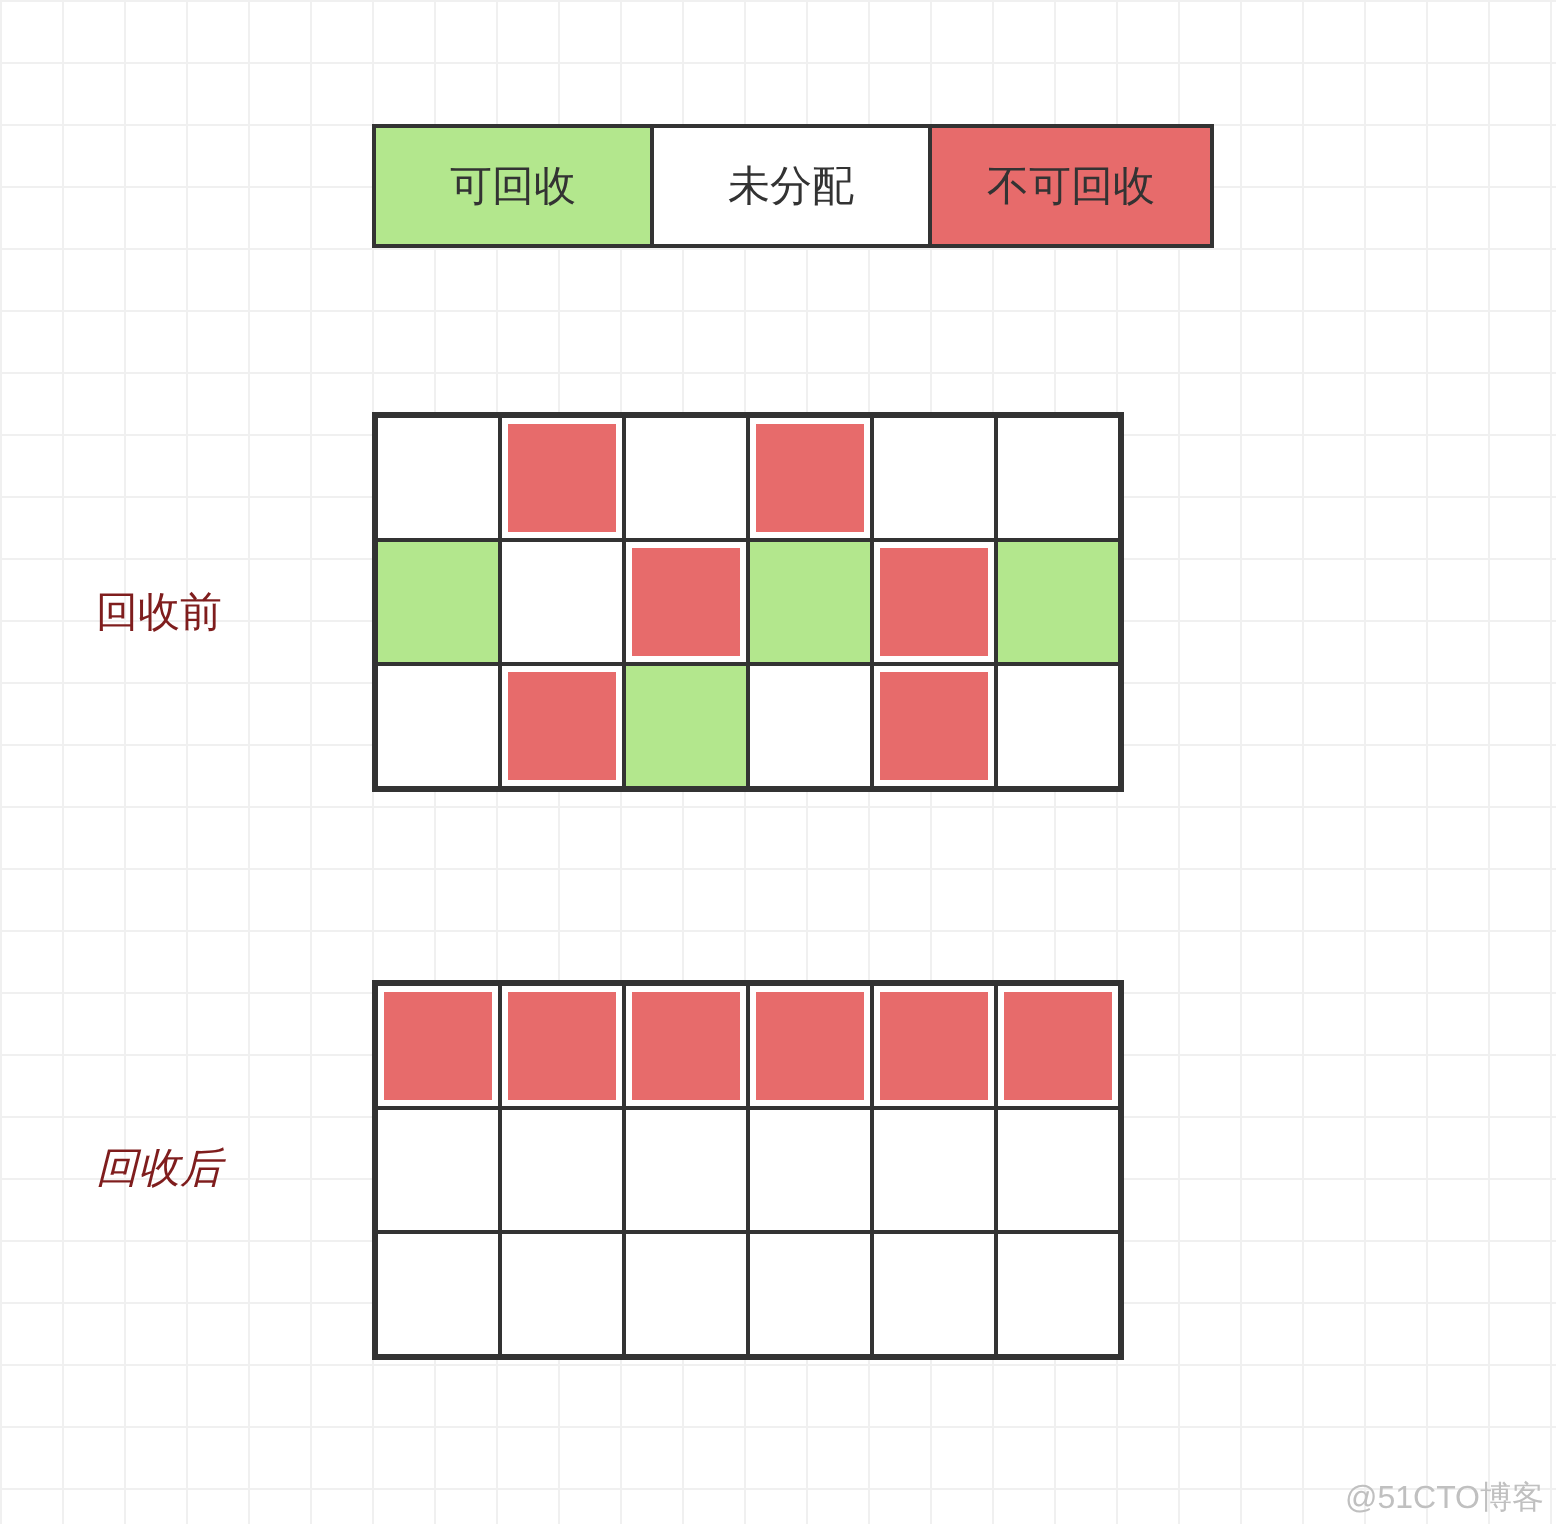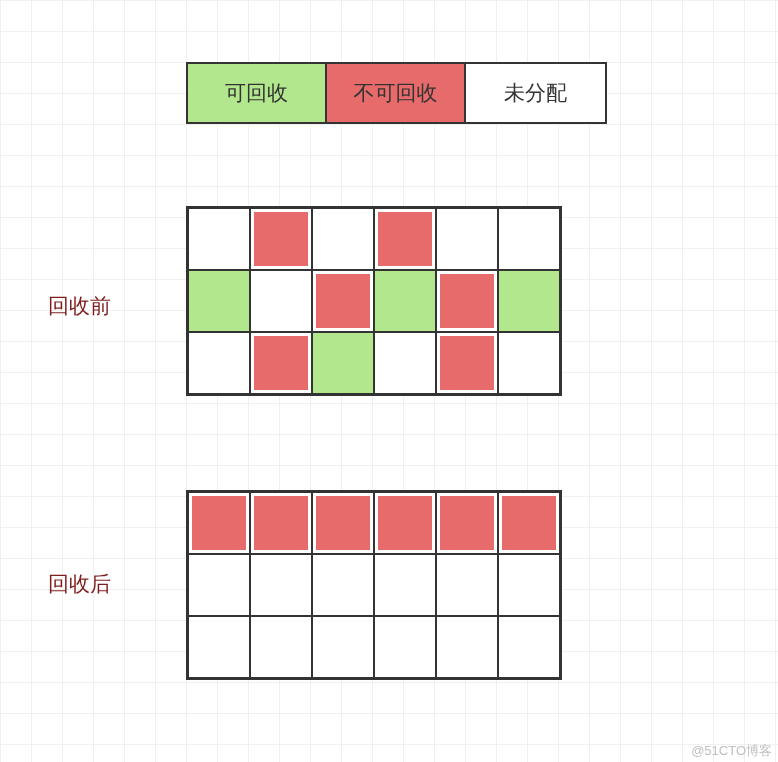--- a/index.html
+++ b/index.html
@@ -36,21 +36,21 @@
     }
     .legend-item:last-child { border-right: none; }
 
     .section-label {
       position: absolute;
       font-size: 21px;
       color: #7f1d1d;
       left: 48px;
     }
     .label-before { top: 292px; }
-    .label-after  { top: 570px; }
+    .label-after  { top: 570px; font-style: italic; }
 
     .grid {
       position: absolute;
       display: grid;
       grid-template-columns: repeat(6, 62px);
       grid-template-rows: repeat(3, 62px);
       border: 2px solid #333;
     }
     .grid-before { top: 206px; left: 186px; }
     .grid-after  { top: 490px; left: 186px; }
@@ -72,31 +72,31 @@
       content: "";
       position: absolute;
       inset: 3px;
       background: #e76b6b;
     }
 
     .watermark {
       position: absolute;
       right: 6px;
       bottom: 2px;
-      font-size: 13px;
+      font-size: 16px;
       color: #c0c0c0;
     }
   </style>
 </head>
 <body>
 
 <div class="legend">
   <div class="legend-item g">可回收</div>
+  <div class="legend-item w">未分配</div>
   <div class="legend-item r">不可回收</div>
-  <div class="legend-item w">未分配</div>
 </div>
 
 <div class="section-label label-before">回收前</div>
 <div class="section-label label-after">回收后</div>
 
 <div class="grid grid-before">
   <div class="cell w"></div>
   <div class="cell rcell"></div>
   <div class="cell w"></div>
   <div class="cell rcell"></div>

